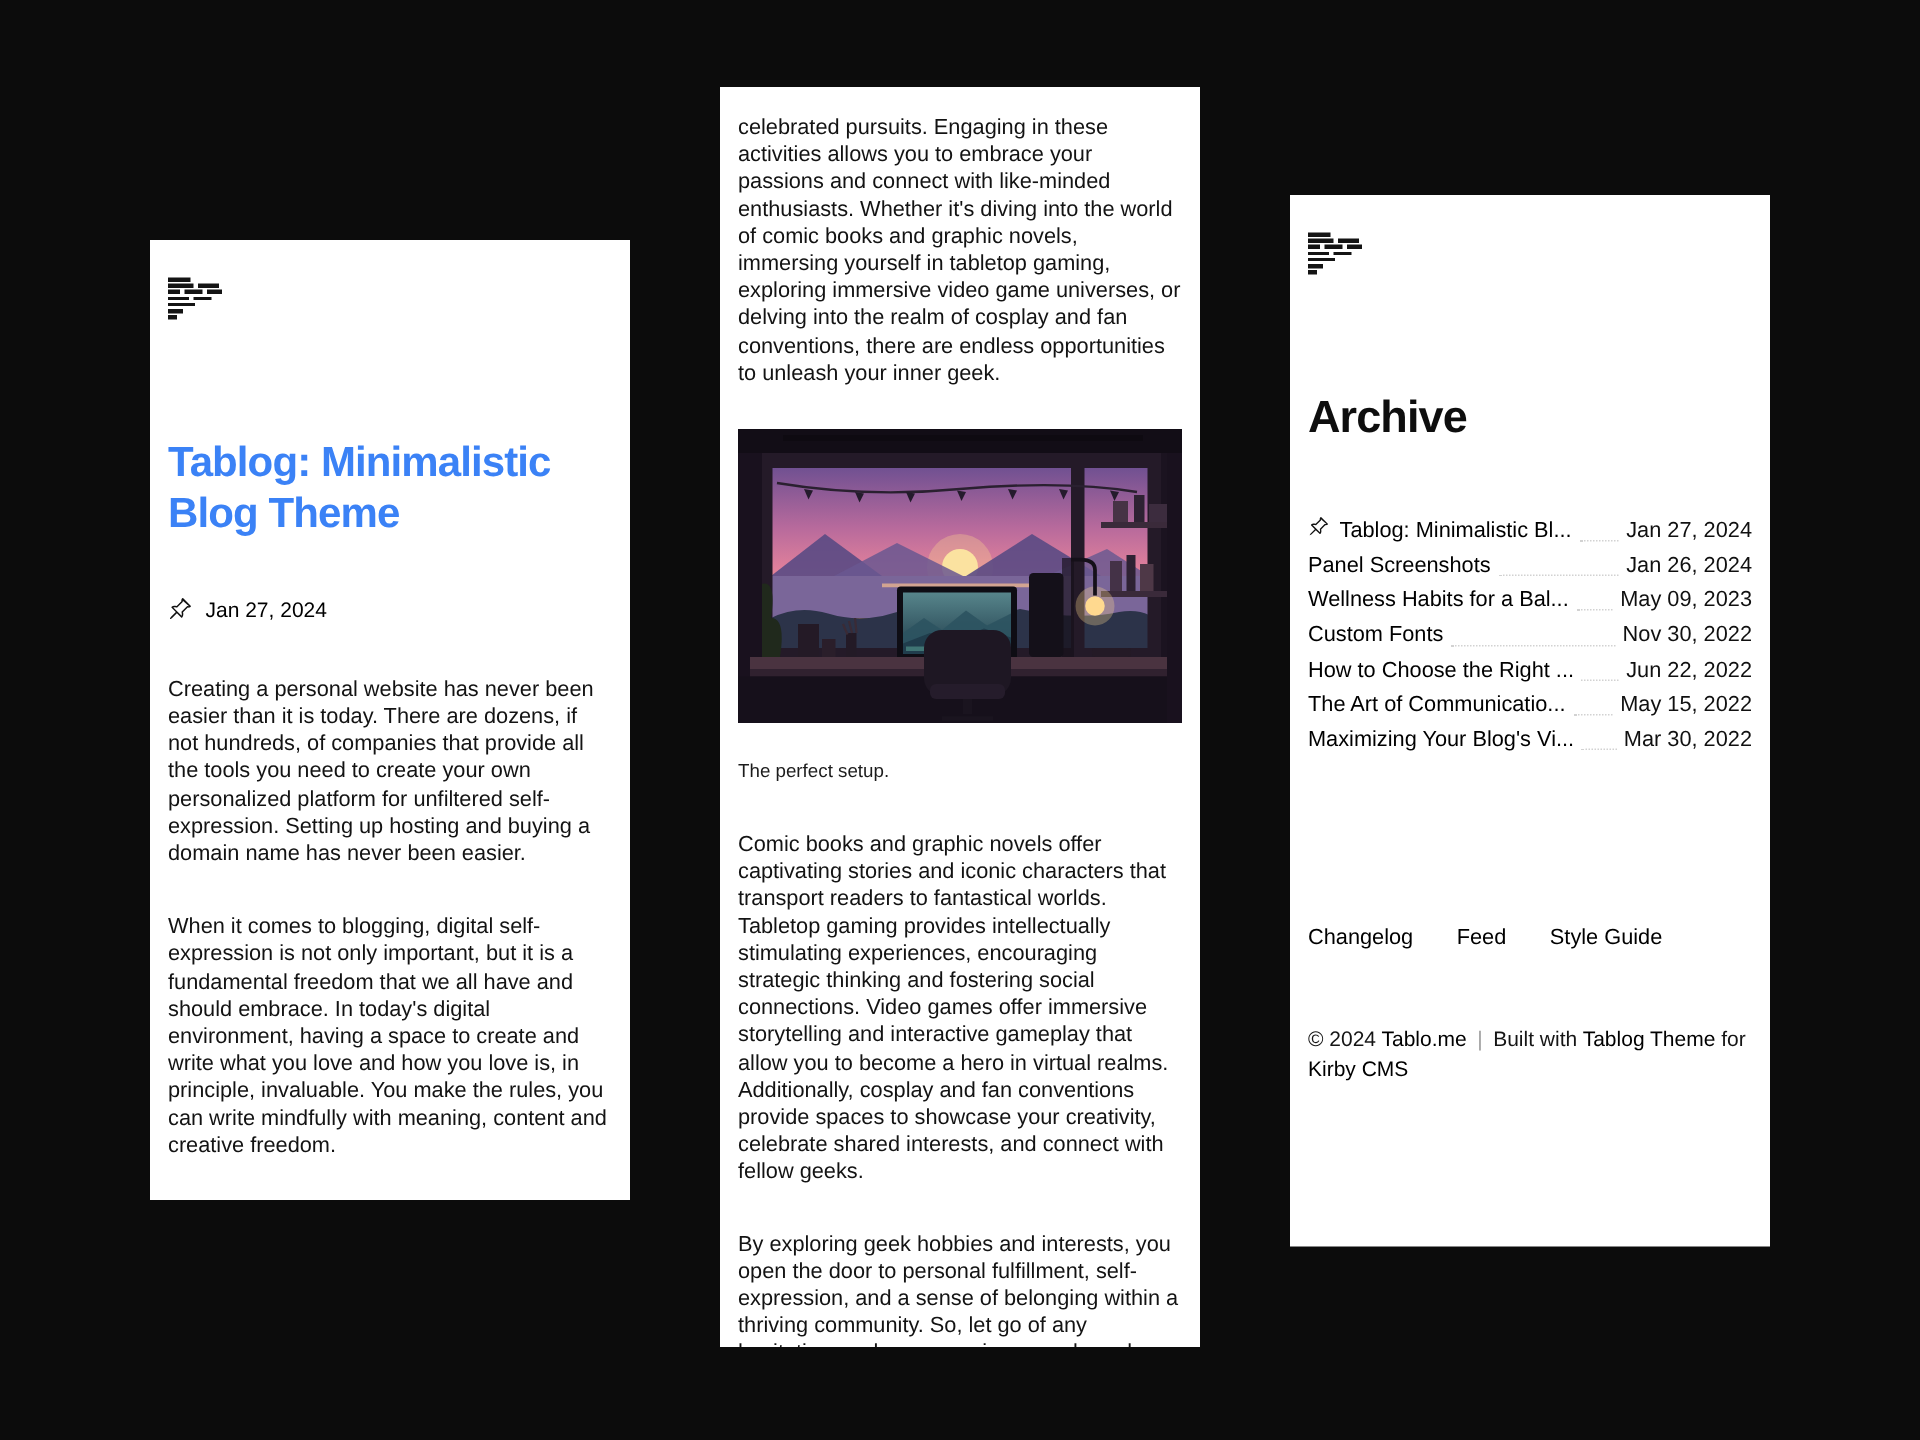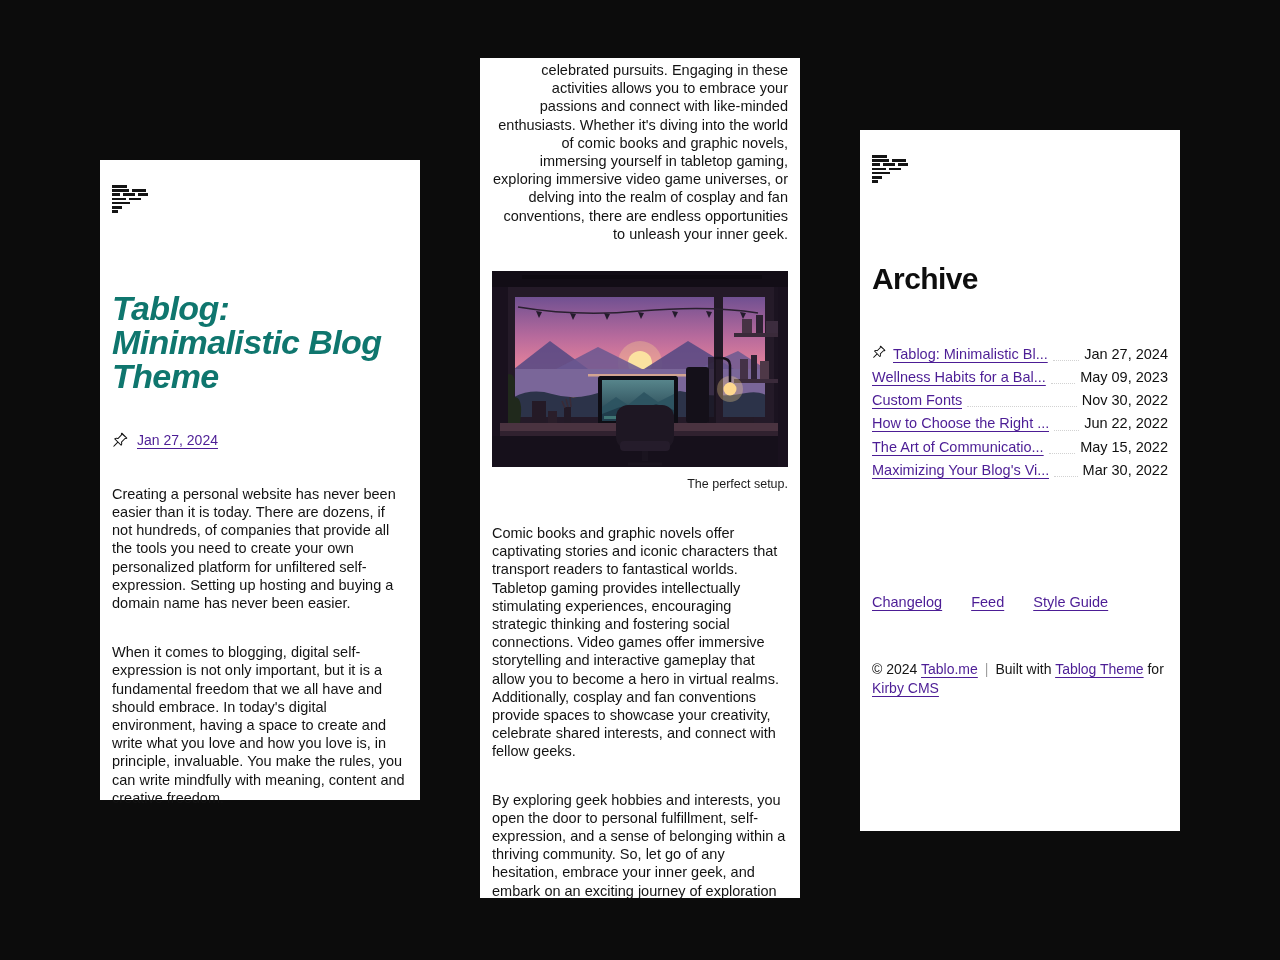--- a/index.html
+++ b/index.html
@@ -9,35 +9,35 @@
   #card-post{left:100px;top:160px;width:320px;height:640px;}
   #card-article{left:480px;top:58px;width:320px;height:840px;overflow:hidden;}
   #card-archive{left:860px;top:130px;width:320px;height:701px;}
 
   
   .logo{display:flex;flex-direction:column;gap:1.6px;width:36px;cursor:pointer;}
   .logo .lrow{display:flex;gap:3px;height:2.6px;}
   .logo .lbar{background:#141414;height:2.6px;}
 
   .post-logo{margin-top:25px;}
-  .post-title{margin:78px 0 0 0;font-size:34px;line-height:34px;font-weight:700;
-              letter-spacing:-0.6px;color:#0f766e;font-style:italic;}
+  .post-title{margin:78px 0 0 0;font-size:28px;line-height:34px;font-weight:700;
+              letter-spacing:-0.6px;color:#3b82f6;}
   .date-row{margin-top:39px;display:flex;align-items:center;gap:9px;}
   .pin-icon svg{display:block;}
-  a.plain-link{color:#4c1d95;text-decoration:underline;text-underline-offset:3px;
+  a.plain-link{color:#000000;text-underline-offset:3px;
                text-decoration-thickness:1px;cursor:pointer;}
   .date-link{font-size:14px;}
   .body-copy p{margin:0;font-size:14.5px;line-height:18.2px;color:#131313;}
   #post-body p + p{margin-top:31px;}
   #post-body{margin-top:37px;}
 
-  #article-top{margin-top:3px;text-align:right;}
+  #article-top{margin-top:18px;}
   .figure{margin:28px 0 0 0;}
   .figure svg{display:block;}
-  .fig-caption{margin-top:9px;text-align:right;font-size:12.5px;line-height:16px;color:#1c1c1c;}
+  .fig-caption{margin-top:24px;text-align:left;font-size:12.5px;line-height:16px;color:#1c1c1c;}
   #article-bottom{margin-top:32px;}
   #article-bottom p + p{margin-top:30px;}
 
   .archive-logo{margin-top:25px;}
   .archive-heading{margin:77px 0 0 0;font-size:30px;line-height:38px;font-weight:700;
                    letter-spacing:-0.6px;color:#0e0e0e;}
   .archive-list{margin-top:45px;}
   .arc-row{display:flex;align-items:baseline;font-size:14.5px;line-height:23.2px;}
   .arc-pin{align-self:center;margin-right:7px;flex:0 0 auto;}
   .arc-title{white-space:nowrap;overflow:hidden;flex:0 1 auto;}
@@ -244,20 +244,26 @@
             <svg width="14" height="14" viewBox="0 0 16 16" fill="#111">
               <path d="M9.828.722a.5.5 0 0 1 .354.146l4.95 4.95a.5.5 0 0 1 0 .707c-.48.48-1.072.588-1.503.588-.177 0-.335-.018-.46-.039l-3.134 3.134a5.927 5.927 0 0 1 .16 1.013c.046.702-.032 1.687-.72 2.375a.5.5 0 0 1-.707 0l-2.829-2.828-3.182 3.182c-.195.195-1.219.902-1.414.707-.195-.195.512-1.22.707-1.414l3.182-3.182-2.828-2.829a.5.5 0 0 1 0-.707c.688-.688 1.673-.767 2.375-.72a5.922 5.922 0 0 1 1.013.16l3.134-3.133a2.772 2.772 0 0 1-.04-.461c0-.43.108-1.022.589-1.503a.5.5 0 0 1 .353-.146zm.122 2.112v-.002zm0-.002v.002a.5.5 0 0 1-.122.51L6.293 6.878a.5.5 0 0 1-.511.12H5.78l-.014-.004a4.507 4.507 0 0 0-.288-.076 4.922 4.922 0 0 0-.765-.116c-.422-.028-.836.008-1.175.15l5.51 5.509c.141-.34.177-.753.149-1.175a4.924 4.924 0 0 0-.192-1.054l-.004-.013v-.001a.5.5 0 0 1 .12-.512l3.536-3.535a.5.5 0 0 1 .532-.115l.096.022c.133.022.28.053.466.053.086 0 .18-.003.278-.02L9.87 2.556c-.016.097-.02.191-.02.278 0 .186.03.333.053.466l.022.096z"></path>
             </svg>
           </span>
           <a class="plain-link arc-title">Tablog: Minimalistic Bl...</a>
           <span class="arc-leader"></span>
           <span class="arc-date">Jan 27, 2024</span>
         </div>
 
 
+        <div class="arc-row">
+
+          <a class="plain-link arc-title">Panel Screenshots</a>
+          <span class="arc-leader"></span>
+          <span class="arc-date">Jan 26, 2024</span>
+        </div>
 
         <div class="arc-row">
 
           <a class="plain-link arc-title">Wellness Habits for a Bal...</a>
           <span class="arc-leader"></span>
           <span class="arc-date">May 09, 2023</span>
         </div>
 
 
 

